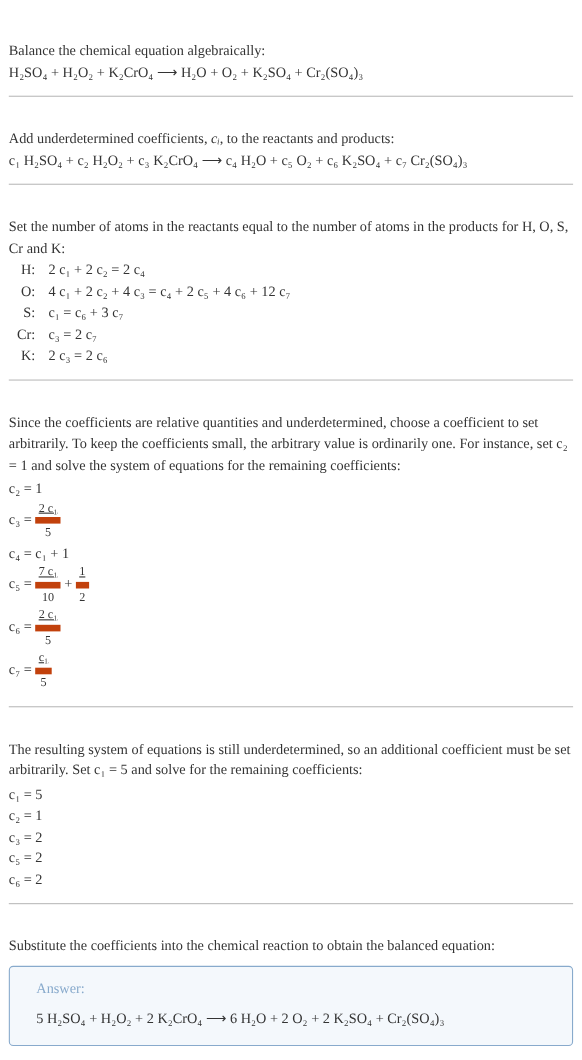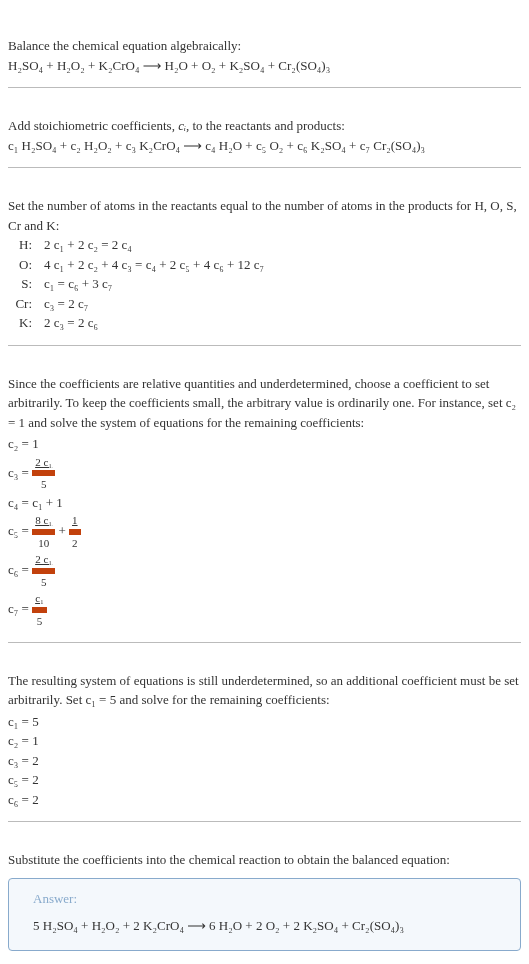--- a/index.html
+++ b/index.html
@@ -72,21 +72,21 @@
 
 <div class="section">
   <div>Balance the chemical equation algebraically:</div>
   <div>H₂SO₄ + H₂O₂ + K₂CrO₄  ⟶  H₂O + O₂ + K₂SO₄ + Cr₂(SO₄)₃</div>
 </div>
 
 <div class="divider"></div>
 
 <div class="section">
   <div>
-    <span>Add stoichiometric coefficients, </span><span class="italic-i">cᵢ</span><span>, to the reactants and products:</span>
+    <span>Add underdetermined coefficients, </span><span class="italic-i">cᵢ</span><span>, to the reactants and products:</span>
   </div>
   <div>c₁ H₂SO₄ + c₂ H₂O₂ + c₃ K₂CrO₄  ⟶  c₄ H₂O + c₅ O₂ + c₆ K₂SO₄ + c₇ Cr₂(SO₄)₃</div>
 </div>
 
 <div class="divider"></div>
 
 <div class="section">
   <div>Set the number of atoms in the reactants equal to the number of atoms in the products for H, O, S, Cr and K:</div>
   <div>
     <div class="equation-row">
@@ -116,21 +116,21 @@
 
 <div class="section">
   <div>Since the coefficients are relative quantities and underdetermined, choose a coefficient to set arbitrarily. To keep the coefficients small, the arbitrary value is ordinarily one. For instance, set c₂ = 1 and solve the system of equations for the remaining coefficients:</div>
   <div class="coef-list">
     <div>c₂ = 1</div>
     <div>
       <span>c₃ = </span><span class="frac"><span class="num">2 c₁</span><span class="den">5</span></span>
     </div>
     <div>c₄ = c₁ + 1</div>
     <div>
-      <span>c₅ = </span><span class="frac"><span class="num">8 c₁</span><span class="den">10</span></span><span> + </span><span class="frac"><span class="num">1</span><span class="den">2</span></span>
+      <span>c₅ = </span><span class="frac"><span class="num">7 c₁</span><span class="den">10</span></span><span> + </span><span class="frac"><span class="num">1</span><span class="den">2</span></span>
     </div>
     <div>
       <span>c₆ = </span><span class="frac"><span class="num">2 c₁</span><span class="den">5</span></span>
     </div>
     <div>
       <span>c₇ = </span><span class="frac"><span class="num">c₁</span><span class="den">5</span></span>
     </div>
   </div>
 </div>
 

